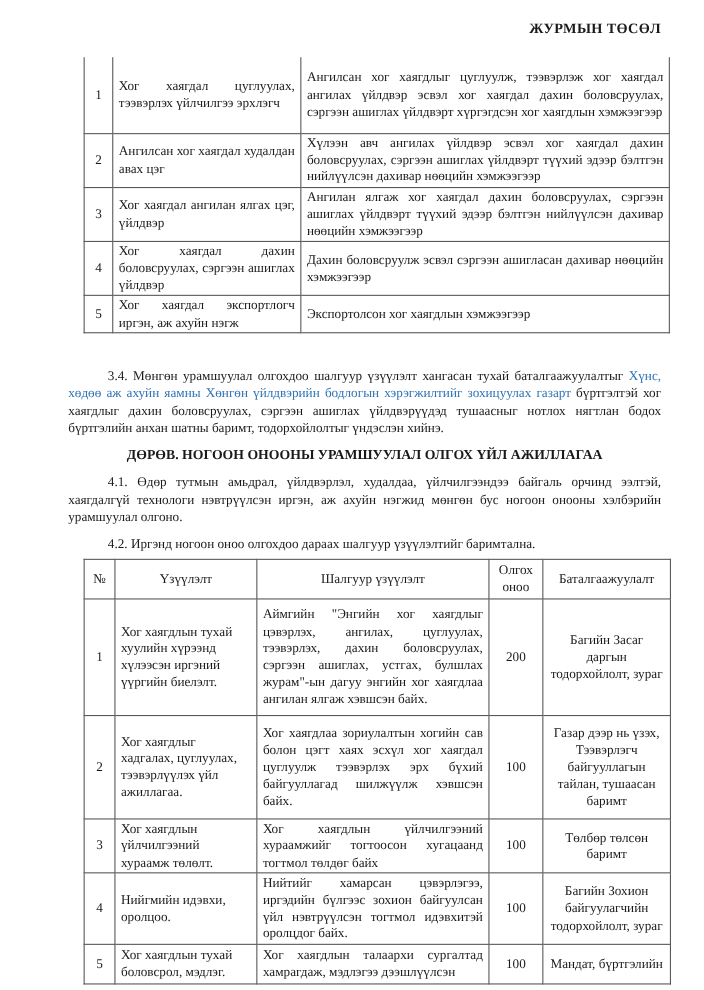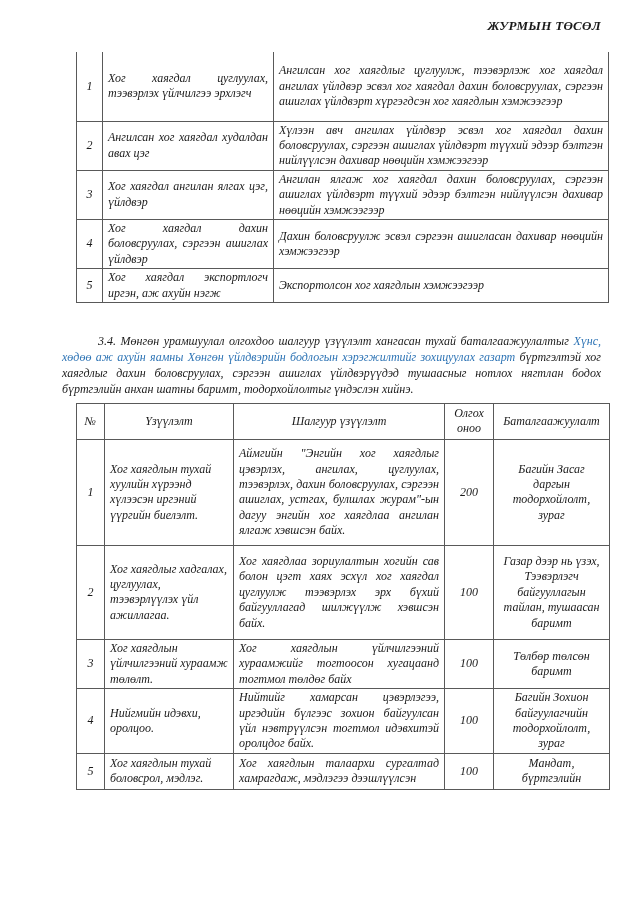--- a/index.html
+++ b/index.html
@@ -10,21 +10,20 @@
     background: #ffffff;
     color: #1a1a1a;
     font-family: "Liberation Serif", "DejaVu Serif", serif;
     font-size: 12px;
     overflow: hidden;
     position: relative;
   }
   .content {
     margin-left: 62px;
     margin-right: 39px; 
-    font-style: italic;
   }
   .doc-header {
     padding-top: 18px;
     text-align: right;
     font-weight: bold;
     font-size: 13px;
     letter-spacing: 0.3px;
   }
   table {
     border-collapse: collapse;
@@ -108,21 +107,24 @@
       <tr>
         <td class="col-no" style="height:32px">5</td>
         <td class="col-name">Хог хаягдал экспортлогч иргэн, аж ахуйн нэгж</td>
         <td class="col-desc">Экспортолсон хог хаягдлын хэмжээгээр</td>
       </tr>
     </tbody>
       </table>
 
     <p class="para para-34"><span>3.4. Мөнгөн урамшуулал олгохдоо шалгуур үзүүлэлт хангасан тухай баталгаажуулалтыг </span><span class="link">Хүнс, хөдөө аж ахуйн яамны Хөнгөн үйлдвэрийн бодлогын хэрэгжилтийг зохицуулах газарт</span><span> бүртгэлтэй хог хаягдлыг дахин боловсруулах, сэргээн ашиглах үйлдвэрүүдэд тушаасныг нотлох нягтлан бодох бүртгэлийн анхан шатны  баримт, тодорхойлолтыг үндэслэн хийнэ.</span></p>
 
+    <div class="section-heading">ДӨРӨВ. НОГООН ОНООНЫ УРАМШУУЛАЛ ОЛГОХ ҮЙЛ АЖИЛЛАГАА</div>
 
+    <p class="para para-41">4.1. Өдөр тутмын амьдрал, үйлдвэрлэл, худалдаа, үйлчилгээндээ байгаль орчинд ээлтэй, хаягдалгүй технологи нэвтрүүлсэн иргэн, аж ахуйн нэгжид мөнгөн бус ногоон онооны хэлбэрийн урамшуулал олгоно.</p>
+    <p class="para para-42">4.2. Иргэнд ногоон оноо олгохдоо дараах шалгуур үзүүлэлтийг баримтална.</p>
 
     <table class="table2">
       <colgroup>
           <col style="width:28px">
           <col style="width:129px">
           <col style="width:211px">
           <col style="width:49px">
           <col style="width:116px">
         </colgroup>
       <tbody>

